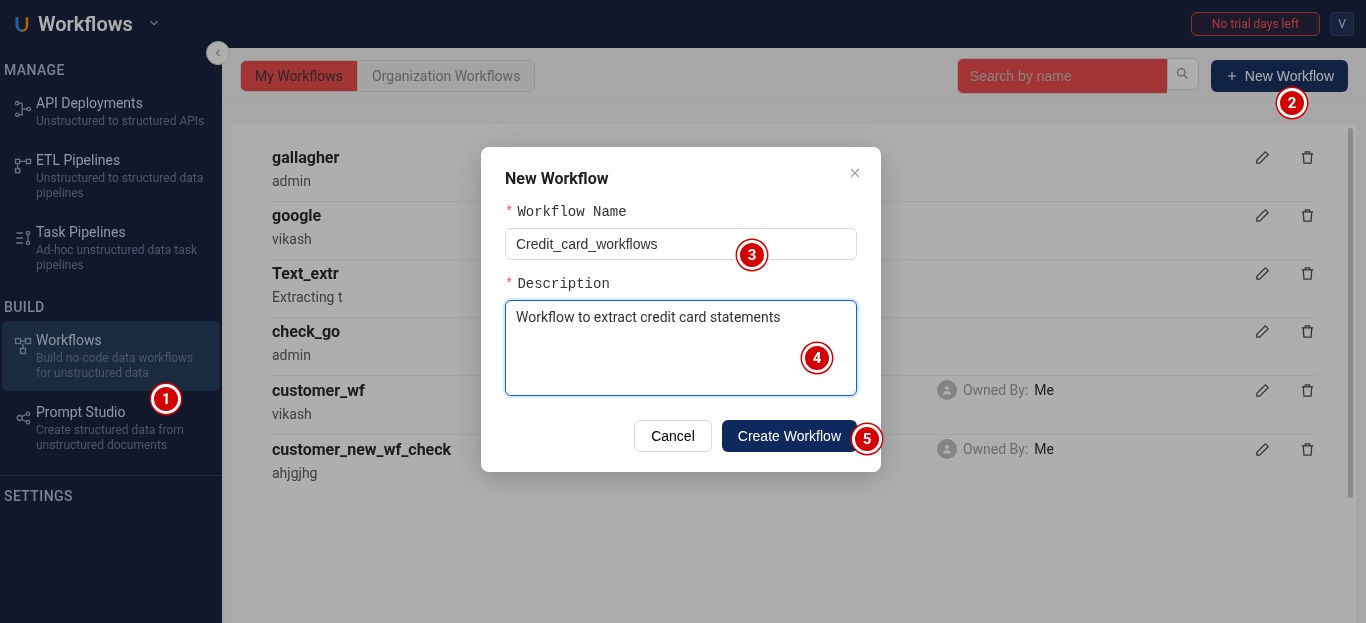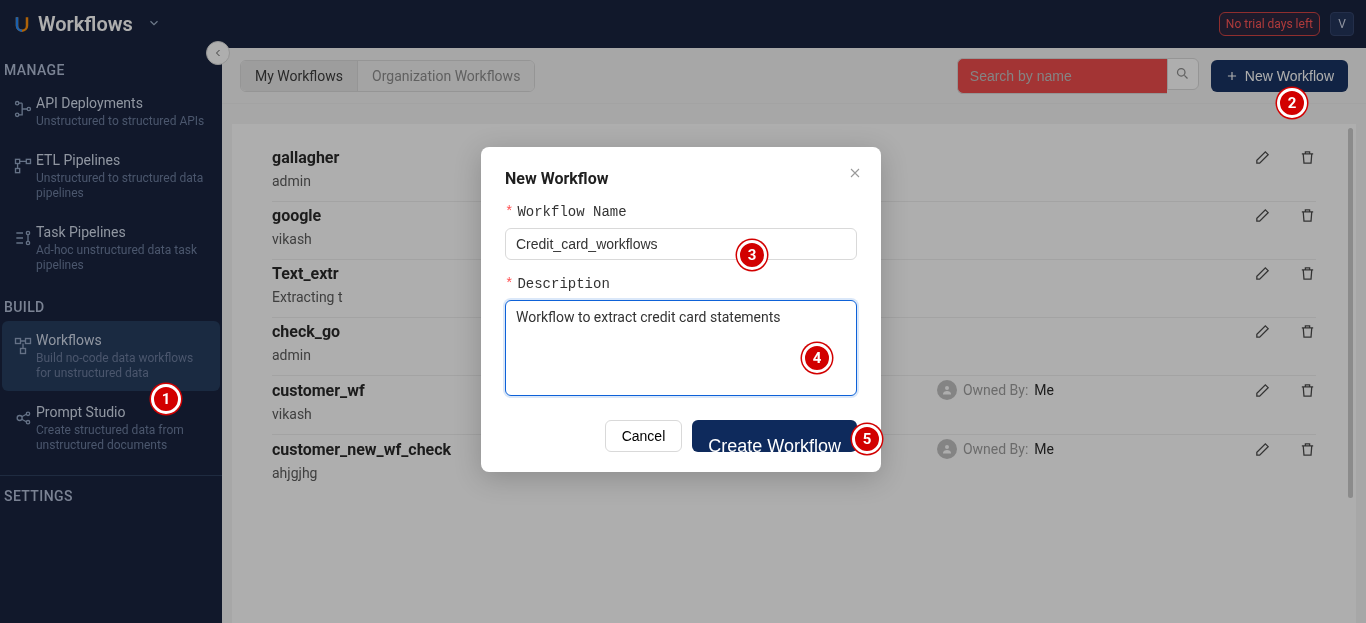--- a/index.html
+++ b/index.html
@@ -3,42 +3,42 @@
 <meta charset="utf-8">
 <style>
   * { box-sizing: border-box; margin: 0; padding: 0; }
   html, body { width: 1366px; height: 623px; font-family: -apple-system, BlinkMacSystemFont, "Segoe UI", Roboto, sans-serif; overflow: hidden; background:#0e1a36; color:#333; }
   
   .topbar { height:48px; background:#0e1a36; display:flex; align-items:center; padding:0 12px; color:#fff; }
   .brand { display:flex; align-items:center; gap:6px; font-size:20px; font-weight:600; }
   .brand-logo svg { display:block; }
   .chevron-btn { margin-left:14px; color:#9fb0c9; }
   .topbar-right { margin-left:auto; display:flex; align-items:center; gap:10px; }
-  .trial-badge { border:1px solid #d13b3b; background:rgba(209,59,59,0.1); color:#ff4d4f; font-size:12px; padding:4px 6px; border-radius:6px; }
+  .trial-badge { border:1px solid #d13b3b; background:rgba(209,59,59,0.1); color:#ff4d4f; font-size:12px; padding:4px 20px; border-radius:6px; }
   .avatar { width:24px; height:24px; border-radius:4px; background:#1a2b53; color:#d0d8ea; font-size:12px; display:flex; align-items:center; justify-content:center; border:1px solid #2b3d66; }
 
   
   .app-body { display:flex; height:575px; }
   .sidebar { width:222px; background:#0e1a36; color:#c8d2e4; position:relative; }
   .collapse-handle { position:absolute; right:-8px; top:-7px; width:24px; height:24px; border-radius:50%; background:#fff; border:1px solid #d9d9d9; display:flex; align-items:center; justify-content:center; font-size:12px; color:#555; z-index:5; }
   .section-title { font-size:14px; letter-spacing:0.4px; color:#b0bcd6; padding:14px 12px 4px 4px; font-weight:500; text-transform:uppercase; }
   .nav-item { display:flex; padding:10px 12px 10px 8px; margin:2px 2px; border-radius:6px; align-items:flex-start; cursor:pointer; }
   .nav-item.active { background:#1c3558;justify-content:flex-end; }
   .nav-icon { width:26px; height:26px; display:flex; align-items:center; justify-content:center; color:#8fa2c2; flex-shrink:0; margin-top:2px; }
   .nav-text-title { color:#d1daeb; font-size:14px; line-height:18px; }
   .nav-text-desc { color:#67789b; font-size:12px; line-height:15px; margin-top:2px; }
   .divider { height:1px; background:#243656; margin:12px 0 4px 0; }
 
   
   .main { flex:1; background:#f5f5f5; display:flex; flex-direction:column; position:relative; }
   
   .toolbar { height:56px; display:flex; align-items:center; padding:0 18px; border-bottom:1px solid #eee; background:#f5f5f5; }
   .tabs { display:inline-flex; border:1px solid #d9d9d9; border-radius:6px; overflow:hidden; background:#fff; }
   .tab { padding:7px 14px; font-size:14px; color:#555; background:#fff; cursor:pointer; }
-  .tab.active { background:#e5e5e5; color:#333; }
+  .tab.active { background:#ef4444; color:#333; }
   .tab:not(.active){ background:#f0f0f0; color:#888; }
   .tab + .tab { border-left:1px solid #d9d9d9; }
   .toolbar-right { margin-left:auto; display:flex; gap:12px; align-items:center; }
   .searchwrap { display:flex; }
   .search-input { width:210px; height:36px; border:1px solid #d9d9d9; border-right:none; border-radius:6px 0 0 6px; padding:0 12px; font-size:14px; background:#ef4444; color:#333; }
   .search-btn { width:32px; height:32px; border:1px solid #d9d9d9; border-radius:0 6px 6px 0; background:#fff; display:flex; align-items:center; justify-content:center; color:#888; cursor:pointer; }
   .new-wf-btn { height:32px; background:#0e2a5c; color:#fff; border:none; border-radius:6px; padding:0 14px; font-size:14px; display:flex; align-items:center; gap:6px; cursor:pointer; }
 
   .list-area { flex:1; padding:20px 10px 0 10px; overflow:hidden; }
   .list-card { background:#fff; margin:0 0 4px 0; height:100%; padding:20px 0 0 0; position:relative; }
@@ -59,21 +59,21 @@
   .overlay { position:absolute; inset:0; background:rgba(22,22,22,0.35); z-index:50; }
   .modal { position:absolute; left:481px; top:147px; width:400px; background:#fff; border-radius:8px; z-index:60; padding:22px 24px 20px 24px; box-shadow:0 6px 28px rgba(0,0,0,0.2); }
   .modal-title { font-size:16px; font-weight:700; color:#1f1f1f; }
   .modal-close { position:absolute; right:18px; top:18px; color:#999; cursor:pointer; }
   .field-label { font-size:14px; color:#333; margin-top:16px; margin-bottom:8px;font-family:Liberation Mono, monospace; }
   .req { color:#ff4d4f; margin-right:4px; }
   .text-input { width:100%; height:32px; border:1px solid #d9d9d9; border-radius:6px; padding:0 10px; font-size:14px; color:#333; }
   .textarea { width:100%; height:96px; border:1px solid #0e62d8; box-shadow:0 0 0 2px rgba(14,98,216,0.15); border-radius:6px; padding:8px 10px; font-size:14px; color:#333; resize:none; font-family:inherit; }
   .modal-footer { display:flex; gap:10px; justify-content:flex-end; margin-top:20px; }
   .btn-cancel { height:32px; padding:0 16px; background:#fff; border:1px solid #d9d9d9; border-radius:6px; font-size:14px; cursor:pointer; }
-  .btn-create { height:32px; padding:16px 16px; background:#0e2a5c; color:#fff; border:none; border-radius:6px; font-size:18px; cursor:pointer; }
+  .btn-create { height:32px; padding:8px 16px; background:#0e2a5c; color:#fff; border:none; border-radius:6px; font-size:14px; cursor:pointer; }
 
   
   .marker { position:absolute; width:30px; height:30px; border-radius:50%; background:#d20000; border:3px solid #fff; box-shadow:0 0 0 1.5px #d20000; color:#fff; font-weight:700; font-size:15px; display:flex; align-items:center; justify-content:center; z-index:80; }
 
   .search-input::placeholder { color:#bfbfbf; }
 </style>
 </head>
 <body>
 
 <div class="topbar">

